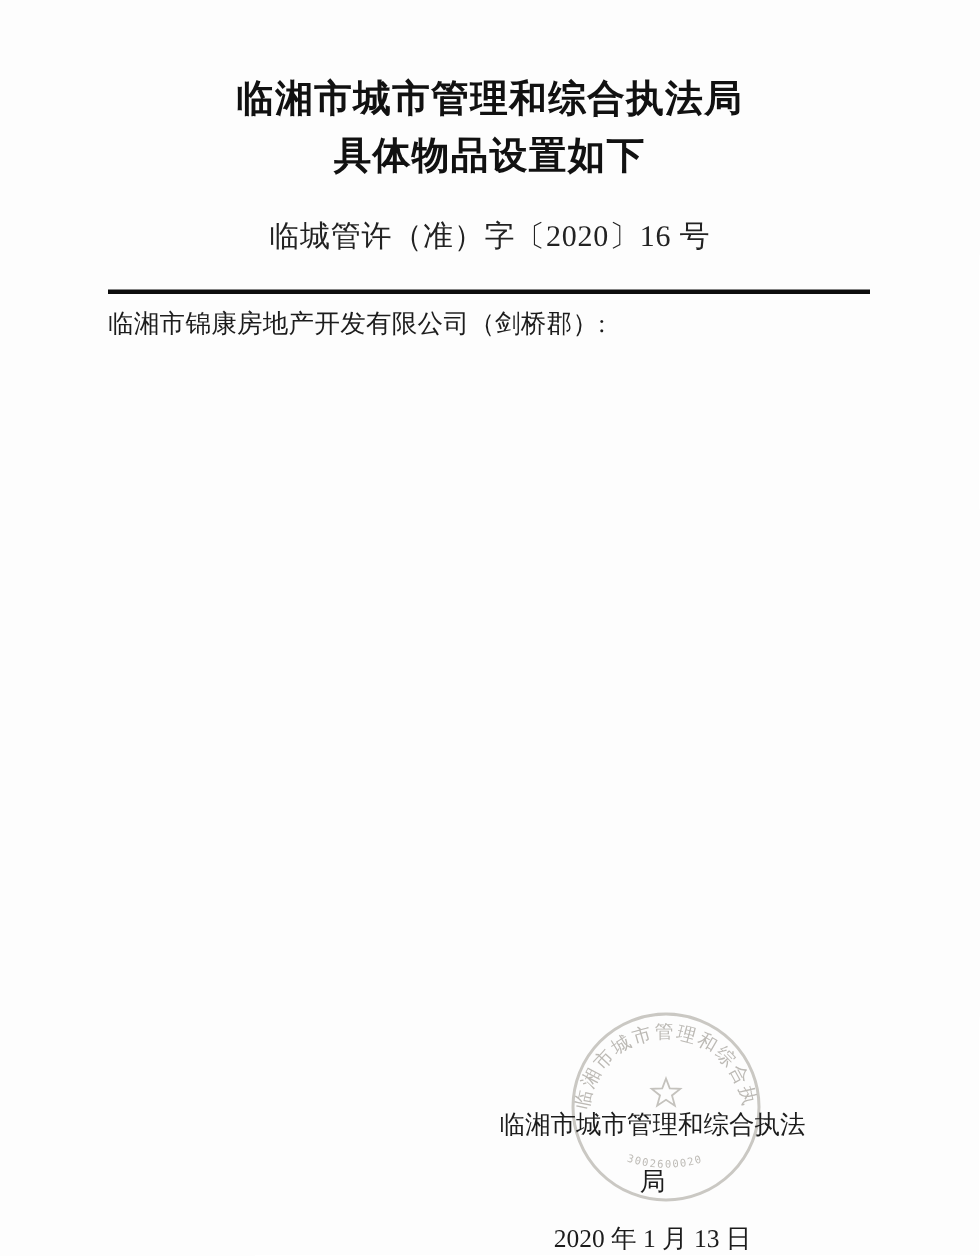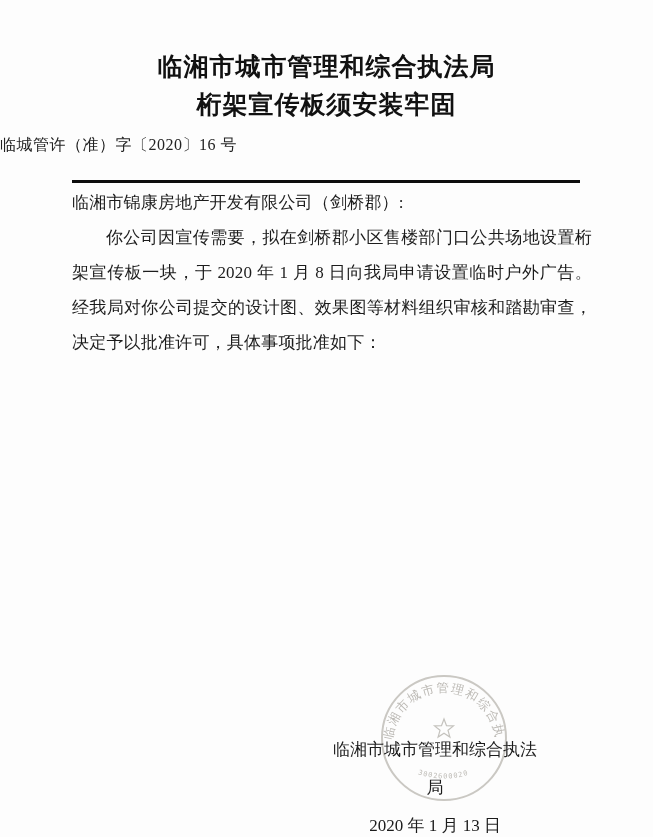--- a/index.html
+++ b/index.html
@@ -17,23 +17,23 @@
     text-align: center;
   }
   .title-line {
     font-size: 25px;
     line-height: 38px;
     font-weight: 900;
     letter-spacing: 1px;
     color: #111;
   }
   .doc-number {
-    margin-top: 9px;
-    text-align: left;
-    font-size: 16px;
+    margin-top: 22px;
+    text-align: center;
+    font-size: 20px;
     line-height: 24px;
     letter-spacing: 0.5px;
     color: #222;
   }
   .rule {
     margin: 23px 0 0 72px;
     width: 508px;
     height: 3px;
     background: #0d0d0d;
   }
@@ -69,30 +69,29 @@
     pointer-events: none;
   }
 </style>
 </head>
 <body>
 
 <div class="page">
 
   <div class="title-block">
     <div class="title-line">临湘市城市管理和综合执法局</div>
-    <div class="title-line">桁架宣传板须安装牢固</div>
+    <div class="title-line">具体物品设置如下</div>
   </div>
 
   <div class="doc-number">临城管许（准）字〔2020〕16 号</div>
 
   <div class="rule"></div>
 
   <div class="body-text">
     <p>临湘市锦康房地产开发有限公司（剑桥郡）:</p>
-    <p class="indent">你公司因宣传需要，拟在剑桥郡小区售楼部门口公共场地设置桁架宣传板一块，于 2020 年 1 月 8 日向我局申请设置临时户外广告。经我局对你公司提交的设计图、效果图等材料组织审核和踏勘审查，决定予以批准许可，具体事项批准如下：</p>
   </div>
 
   <div class="seal">
     <svg width="132" height="132" viewBox="0 0 132 132">
       <defs>
         <path id="sealArcTop" d="M 14 72 A 52 52 0 1 1 118 72" fill="none"></path>
         <path id="sealArcBottom" d="M 34 100 Q 66 113 98 100" fill="none"></path>
       </defs>
       <circle cx="66" cy="66" r="62" fill="none" stroke="#b3b0aa" stroke-width="2" opacity="0.7"></circle>
       <text font-size="12.5" fill="#aca9a3" opacity="0.8" letter-spacing="1.5" font-family="Liberation Serif, DejaVu Serif, serif">

